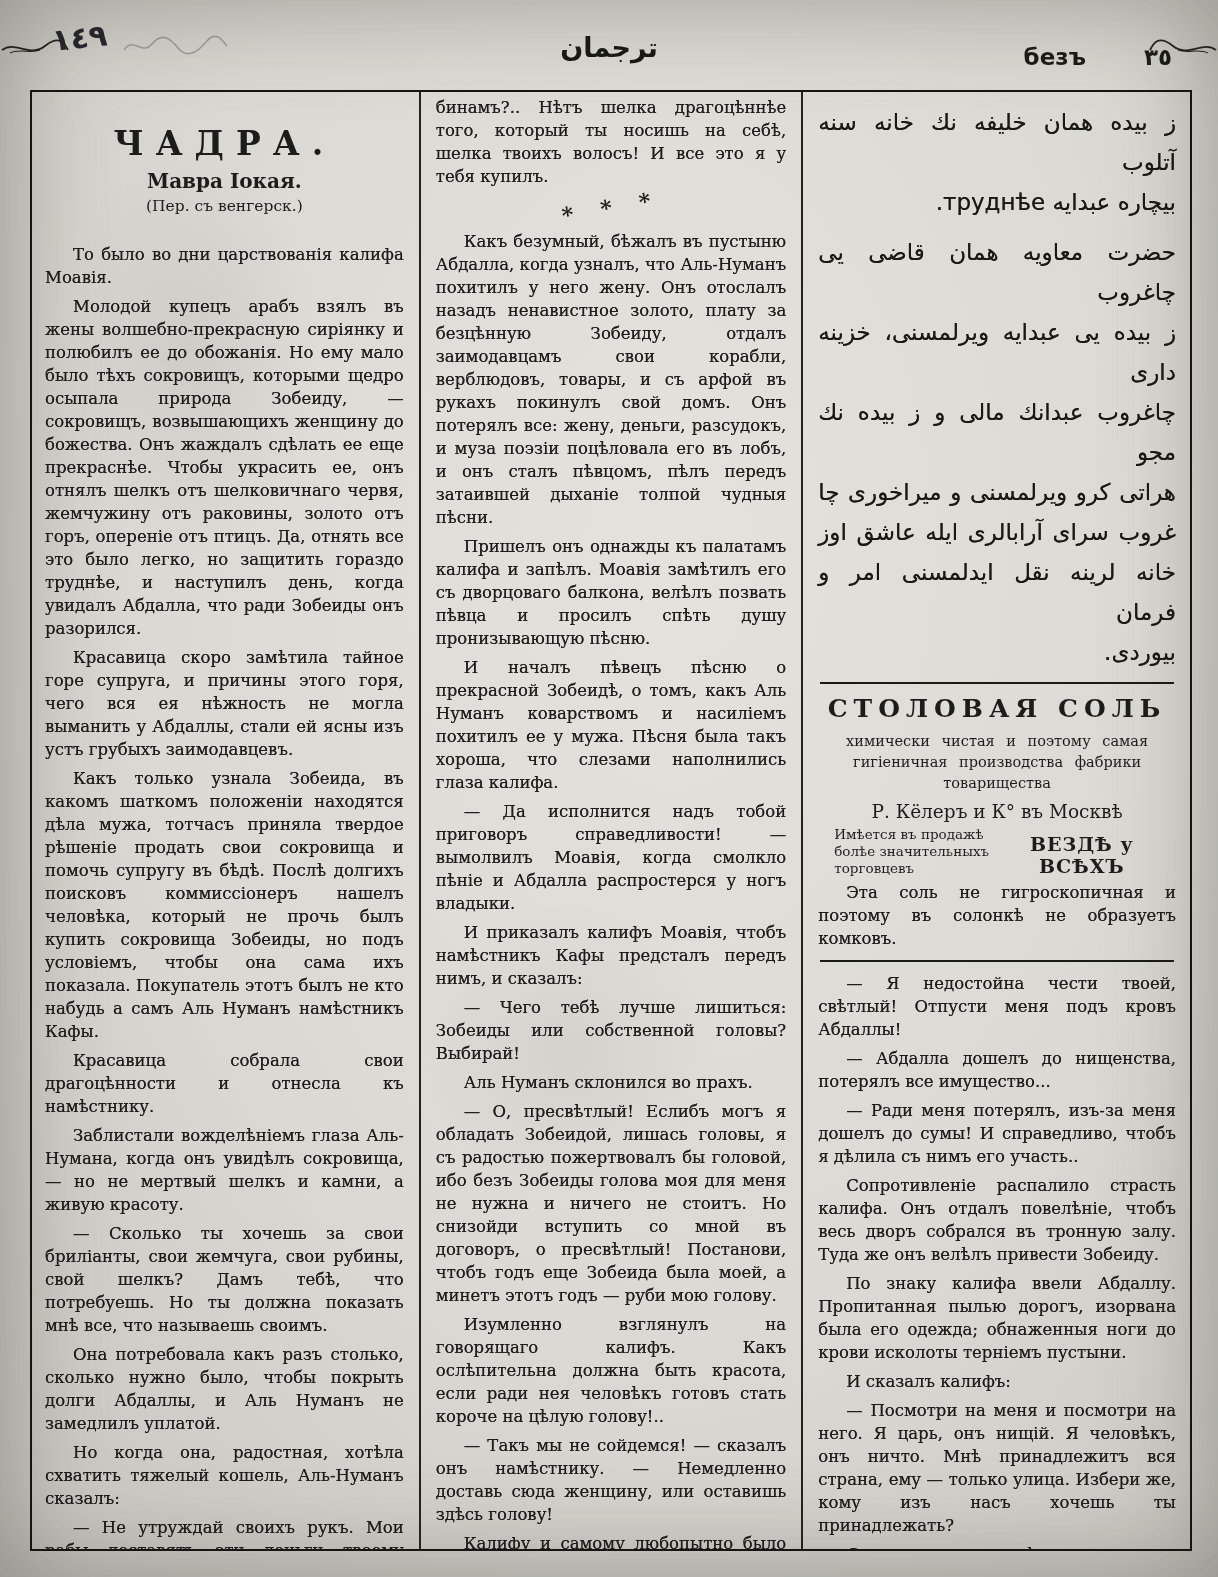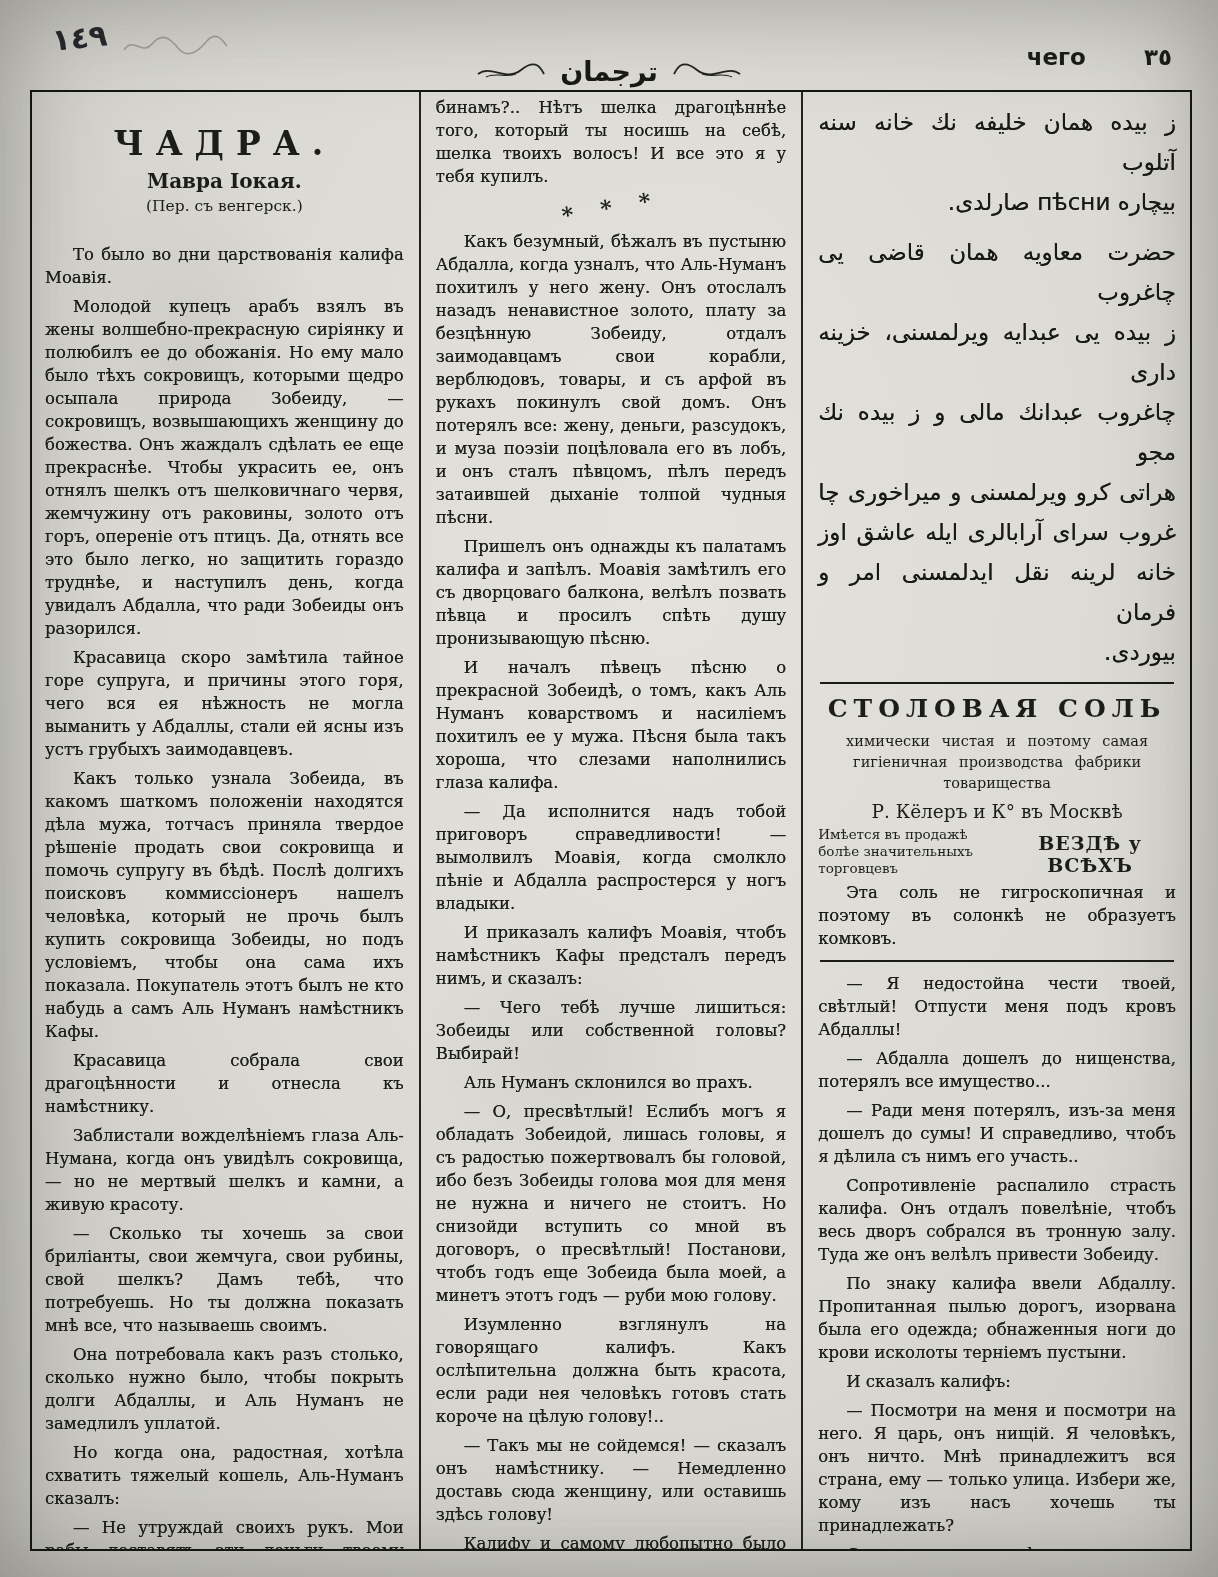--- a/index.html
+++ b/index.html
@@ -20,22 +20,22 @@
 
   
   .header-pagenum{
     position:absolute;left:52px;top:20px;
     font-family:"DejaVu Sans","Liberation Sans",sans-serif;
     font-size:30px;font-weight:bold;color:#26262a;
     transform:rotate(-6deg);
   }
   .scribble{position:absolute;left:120px;top:28px;opacity:.35;}
   .masthead{
-    position:absolute;top:56px;left:0;width:100%;
-    display:flex;justify-content:center;align-items:center;gap:14px;
+    position:absolute;top:32px;left:0;width:100%;
+    display:flex;justify-content:space-between;align-items:center;gap:14px;
   }
   .masthead-title{
     font-family:"DejaVu Sans","Liberation Sans",sans-serif;
     font-size:27px;font-weight:bold;color:#191914;
   }
   .issue{
     position:absolute;top:44px;right:46px;
     display:flex;gap:58px;align-items:baseline;
     font-family:"DejaVu Sans","Liberation Sans",sans-serif;
     font-size:23px;font-weight:bold;color:#1b1b16;
@@ -77,21 +77,21 @@
   }
   .arabic .line{text-align:justify;text-align-last:justify;}
   .arabic .line.end{text-align:right;text-align-last:right;}
   .arabic .para-gap{margin-bottom:10px;}
 
   .rule{border:none;border-top:2px solid #1b1b16;margin:10px 2px;}
 
   .ad-title{text-align:center;font-size:25px;font-weight:bold;letter-spacing:6px;margin:6px 0 8px;}
   .ad-sub{text-align:center;font-size:14.5px;line-height:21px;word-spacing:7px;}
   .ad-company{text-align:center;font-size:18.5px;margin:7px 0 4px;}
-  .ad-avail{display:flex;align-items:center;margin:2px 0 4px;}
+  .ad-avail{display:flex;align-items:flex-end;margin:2px 16px 4px;}
   .ad-avail-left{width:52%;font-size:13.5px;line-height:17px;}
   .ad-avail-right{flex:1;font-weight:bold;font-size:19px;padding-top:4px;text-align:center;letter-spacing:1px;}
 </style>
 </head>
 <body>
 
 <div class="page">
   <div class="stain stain-a"></div>
   <div class="stain stain-b"></div>
 
@@ -106,21 +106,21 @@
       <path d="M10 15 C 20 10, 30 16, 40 12" stroke="#23231d" fill="none" stroke-width="1.2"></path>
     </svg>
     <span class="masthead-title">ترجمان</span>
     <svg width="70" height="20" viewBox="0 0 70 20" style="transform:scaleX(-1)">
       <path d="M2 12 C 15 2, 30 20, 45 8 S 65 6, 68 12" stroke="#23231d" fill="none" stroke-width="1.8"></path>
       <path d="M10 15 C 20 10, 30 16, 40 12" stroke="#23231d" fill="none" stroke-width="1.2"></path>
     </svg>
   </div>
 
   <div class="issue">
-    <span>чего</span>
+    <span>безъ</span>
     <span>٣٥</span>
   </div>
 
   <div class="frame">
 
     <div class="col col-left">
       <div class="story-title">ЧАДРА.</div>
       <div class="story-author">Мавра Іокая.</div>
       <div class="story-note">(Пер. съ венгерск.)</div>
 
@@ -153,21 +153,21 @@
       <p class="body">Изумленно взглянулъ на говорящаго калифъ. Какъ ослѣпительна должна быть красота, если ради нея человѣкъ готовъ стать короче на цѣлую голову!..</p>
       <p class="body">— Такъ мы не сойдемся! — сказалъ онъ намѣстнику. — Немедленно доставь сюда женщину, или оставишь здѣсь голову!</p>
       <p class="body">Калифу и самому любопытно было взглянуть на Зобеиду. И когда онъ увидѣлъ ее, и взоры ихъ встрѣтились, — пламенемъ вспыхнуло его сердце. Зобеида опустилась передъ нимъ на колѣни и умоляла возвратить ее супругу.</p>
 
     </div>
 
     <div class="col col-right">
 
       <div class="arabic">
         <div class="line">ز بيده همان خليفه نك خانه سنه آتلوب</div>
-        <div class="line end para-gap">بيچاره пѣсни صارلدى.</div>
+        <div class="line end para-gap">بيچاره عبدايه труднѣе.</div>
         <div class="line">حضرت معاويه همان قاضى يى چاغروب</div>
         <div class="line">ز بيده يى عبدايه ويرلمسنى، خزينه دارى</div>
         <div class="line">چاغروب عبدانك مالى و ز بيده نك مجو</div>
         <div class="line">هراتى كرو ويرلمسنى و ميراخورى چا</div>
         <div class="line">غروب سراى آرابالرى ايله عاشق اوز</div>
         <div class="line">خانه لرينه نقل ايدلمسنى امر و فرمان</div>
         <div class="line end">بيوردى.</div>
       </div>
 
       <hr class="rule">

